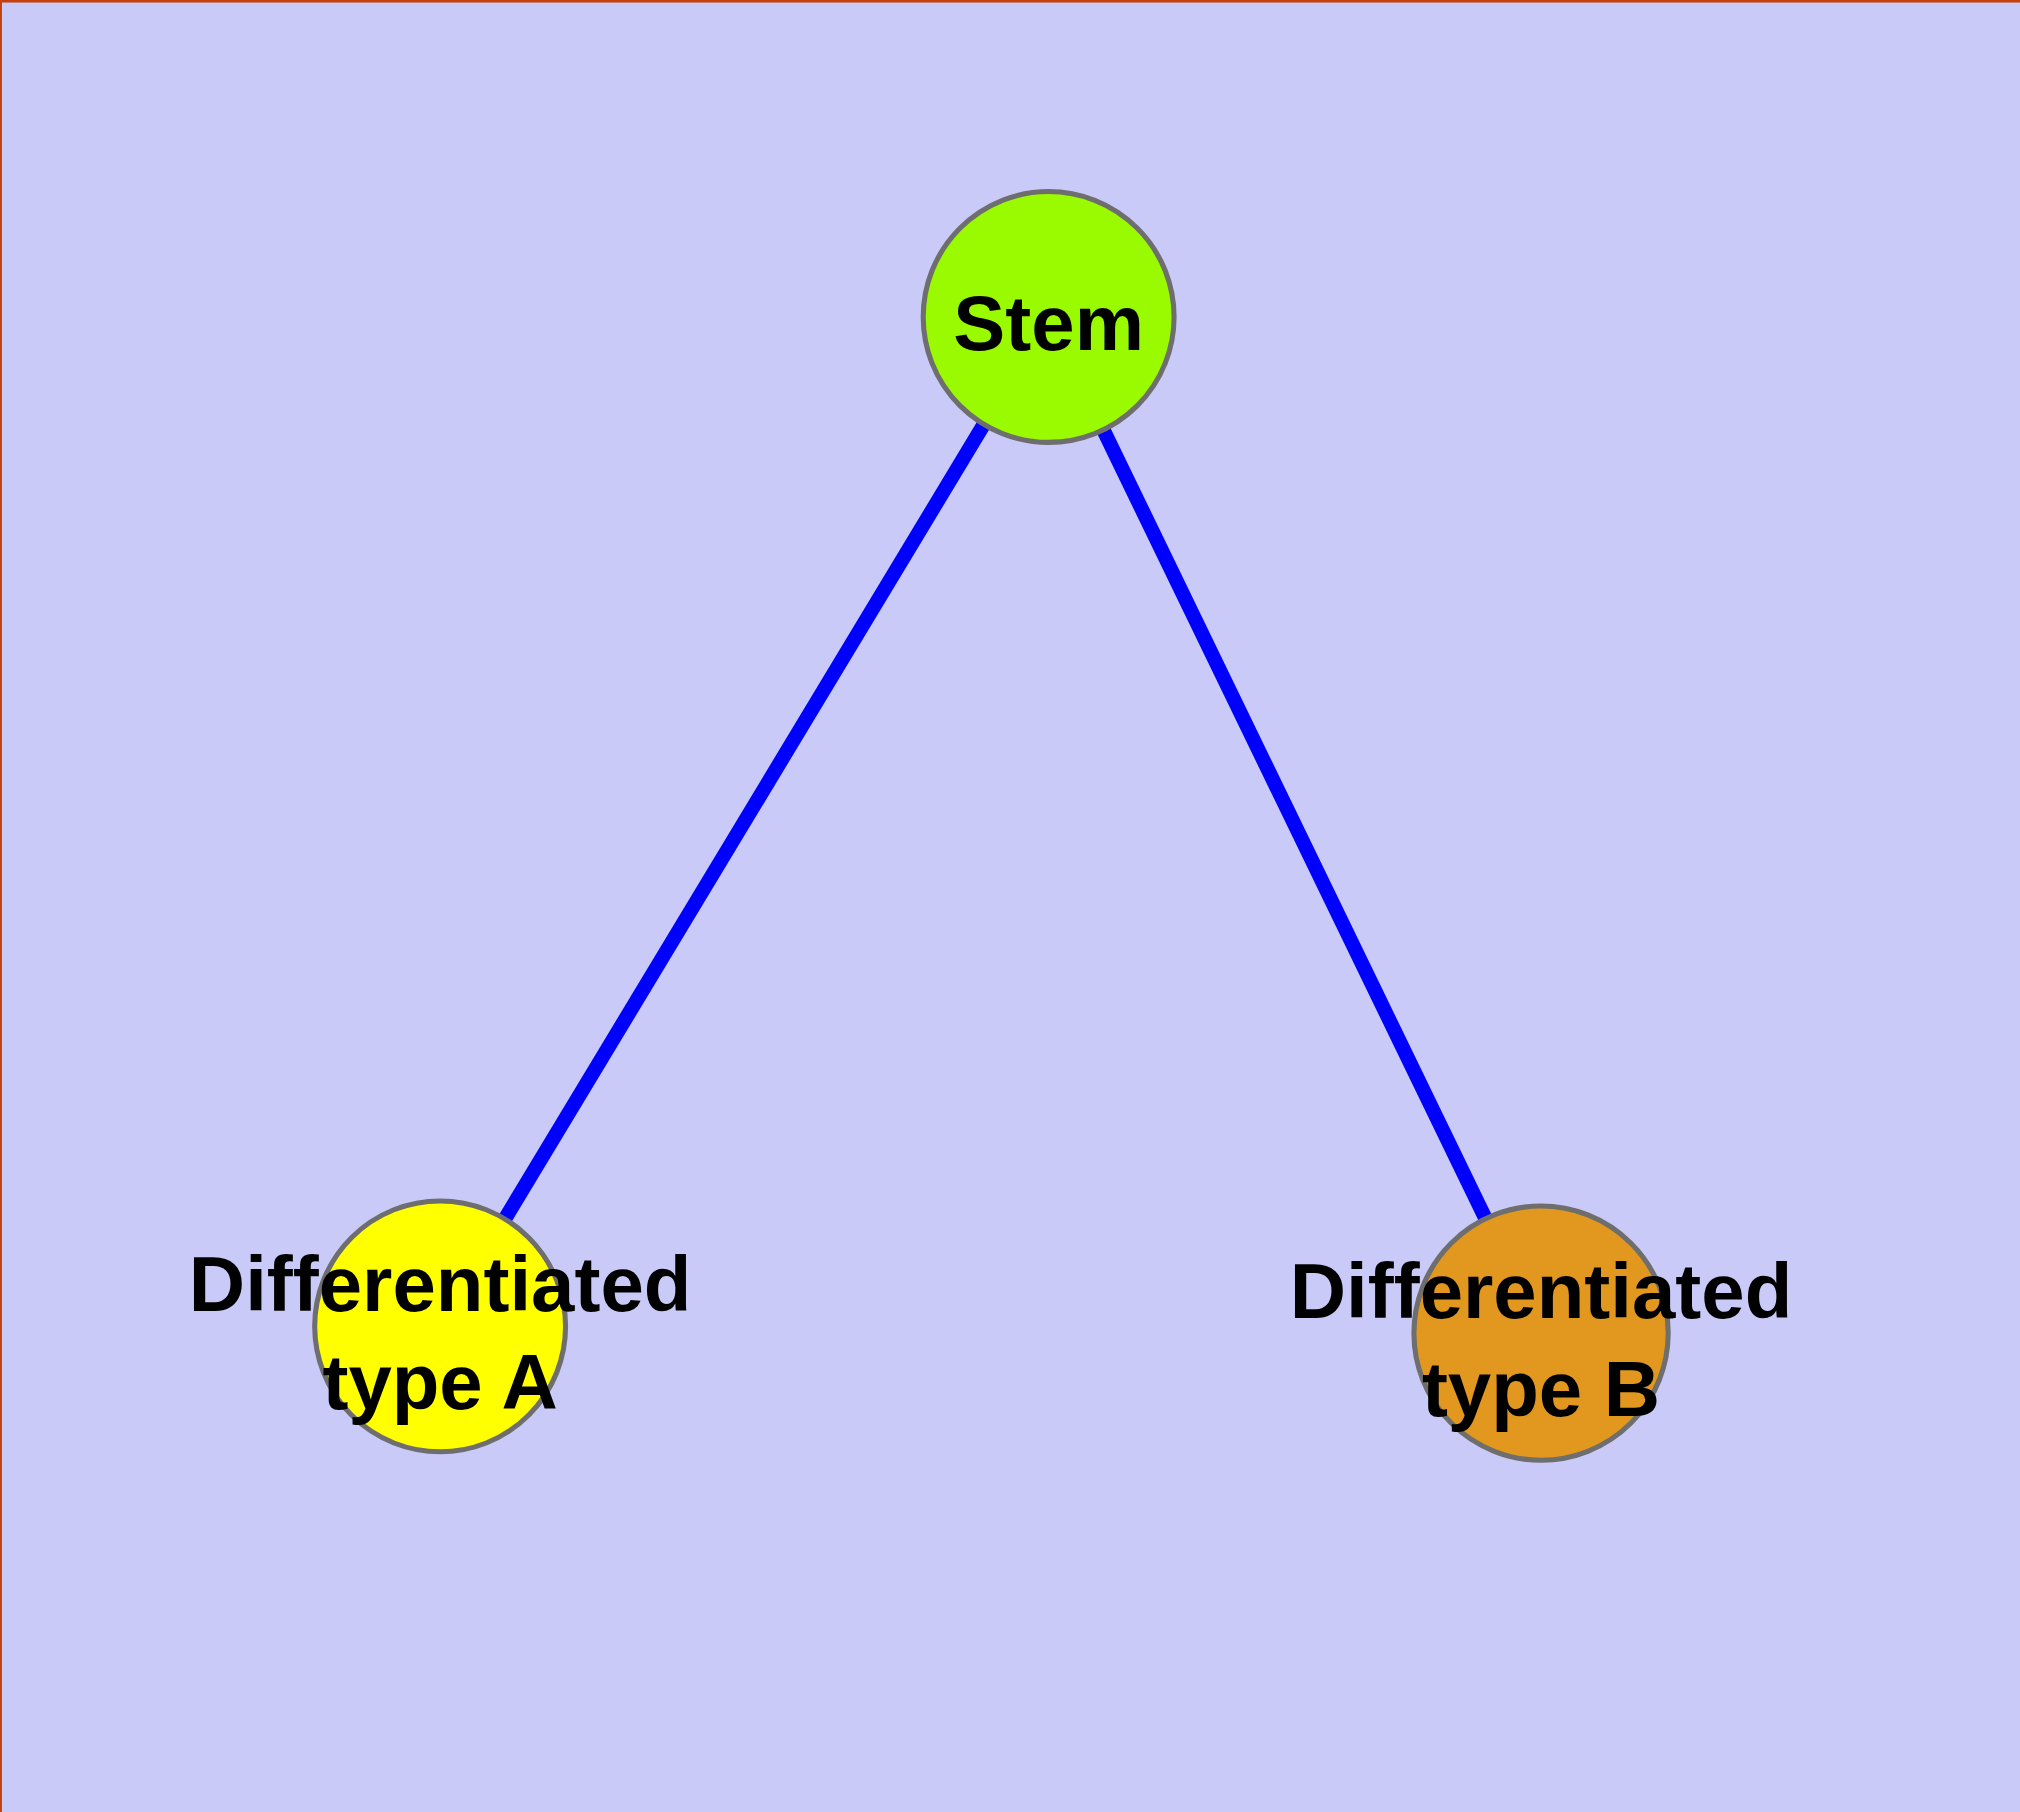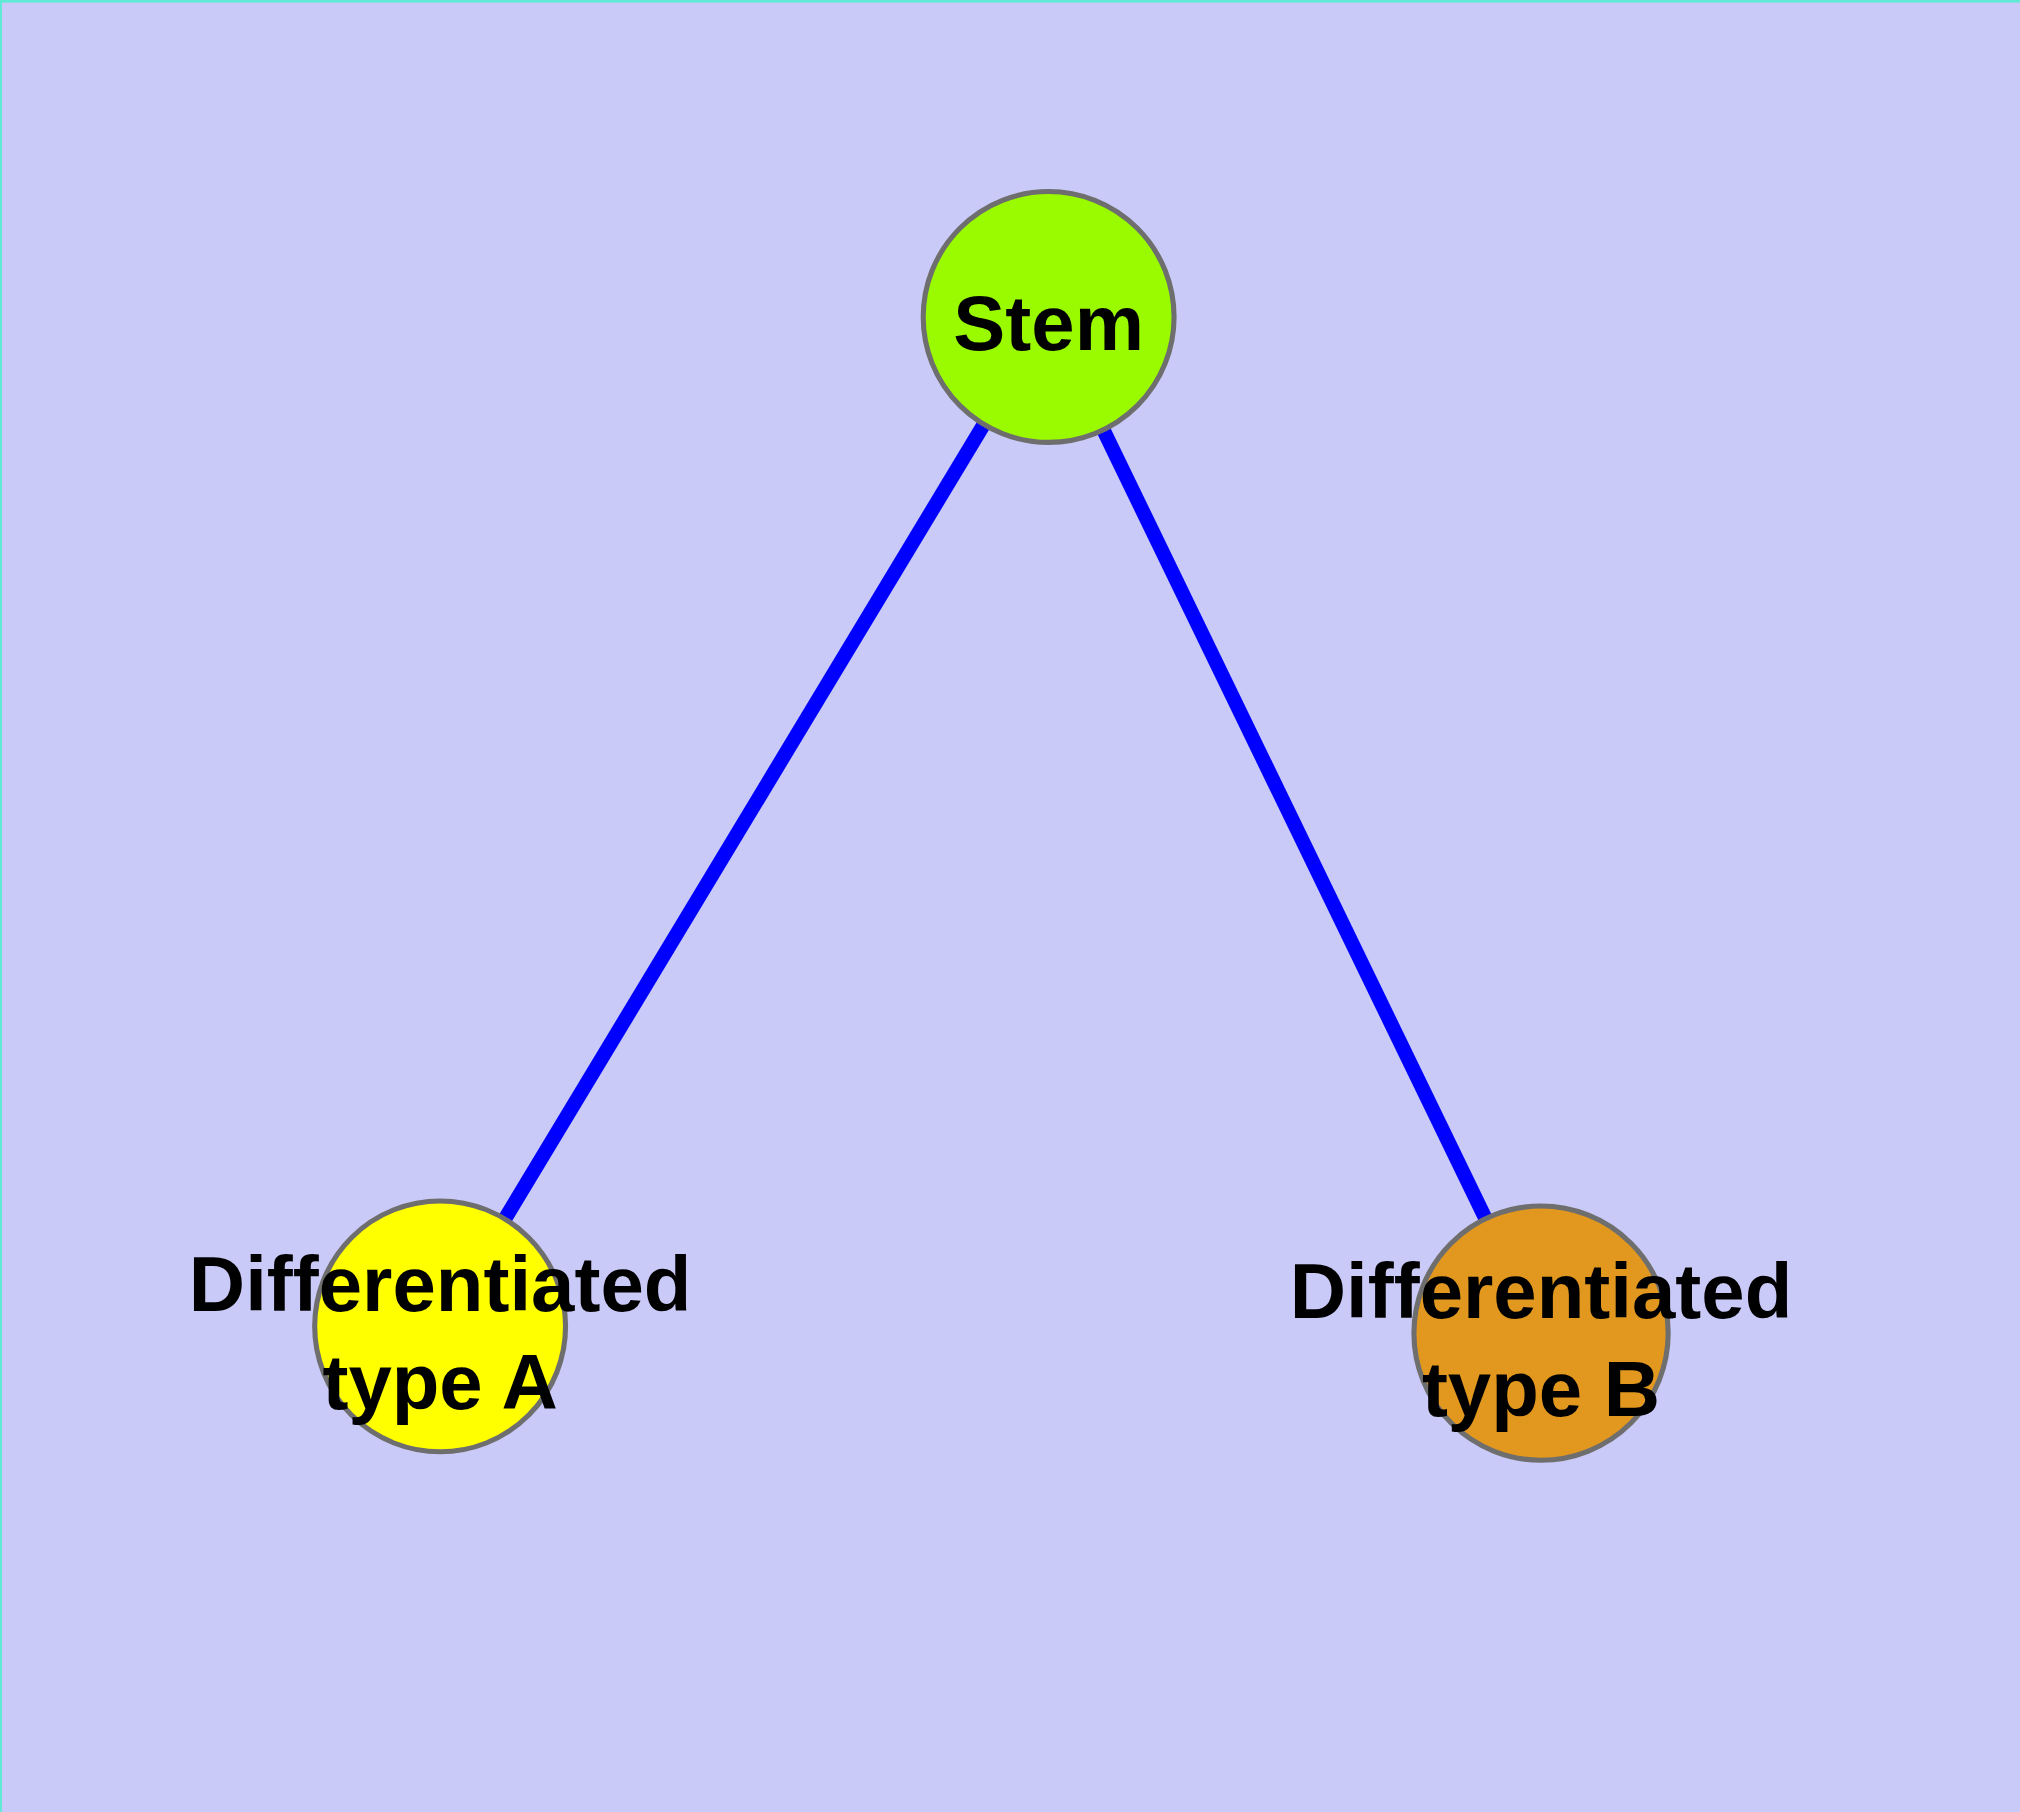--- a/index.html
+++ b/index.html
@@ -4,21 +4,21 @@
 <style>
   html, body {
     margin: 0;
     padding: 0;
     background: #ffffff;
   }
   .canvas {
     position: relative;
     width: 2021px;
     height: 1812px;
-    background: #5eead4;
+    background: #c2410c;
     overflow: hidden;
   }
   .canvas svg {
     position: absolute;
     left: 0;
     top: 0;
     display: block;
   }
   .node-label {
     font-family: "Liberation Sans", sans-serif;

